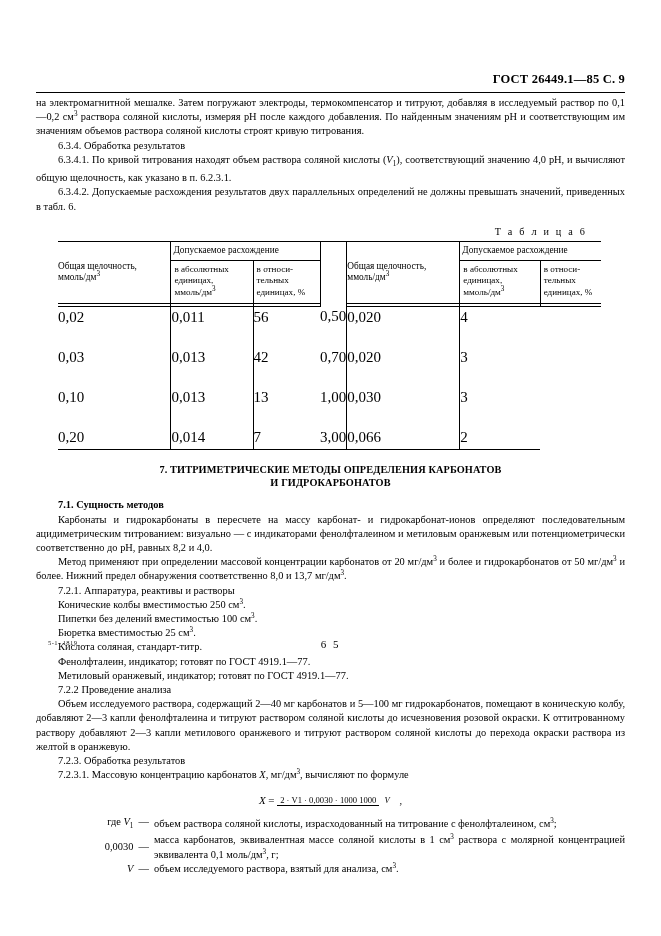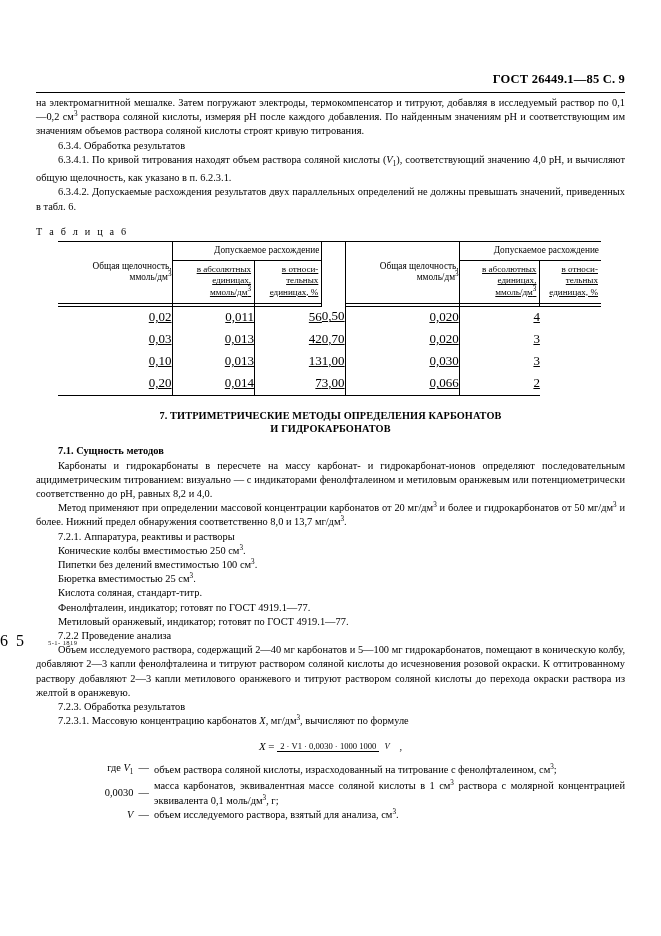--- a/index.html
+++ b/index.html
@@ -54,62 +54,62 @@
     hyphens: manual;
   }
   p.indent { text-indent: 22px; }
   p.noindent { text-indent: 0; }
   sup { font-size: 7.2px; vertical-align: super; line-height: 0; }
   .ital { font-style: italic; }
 
   
   .tbl-caption {
     font-size: 10.2px;
+    text-align: right;
     letter-spacing: 2.2px;
     margin-top: 12px;
     margin-right: 38px;
   }
 
   
   .tbl-wrap {
     margin-top: 4px;
     margin-left: 22px;
     width: 543px;
   }
   table.gost {
     border-collapse: collapse;
     width: 100%;
     font-size: 9.3px;
     line-height: 11.4px;
   }
   table.gost td, table.gost th {
     padding: 0;
     font-weight: normal;
-    text-align: right;
+    text-align: left;
     vertical-align: middle;
   }
   .top-rule { border-top: 1.4px solid #000; }
   .mid-double { border-top: 0.9px solid #000; border-bottom: 0.9px solid #000; height: 3px; }
   .bot-rule { border-bottom: 1.4px solid #000; }
 
   .hdr-grp {
     border-bottom: 0.8px solid #000;
     padding: 3px 2px 4px 2px !important;
     font-size: 9.3px;
   }
   .hdr-sub {
     padding: 3px 3px 5px 3px !important;
     font-size: 9.1px;
     line-height: 11.2px;
-    text-decoration: underline;
   }
   .vl { border-left: 0.8px solid #000; }
   .vr { border-right: 0.8px solid #000; }
   .spacer-col { width: 5px; }
-  .cell-num { padding: 5px 0 !important; font-size: 13px; text-decoration: underline; }
+  .cell-num { padding: 14px 0 !important; font-size: 15px; }
 
   .tbl-row-block td { line-height: 12.2px; }
 
   
   .sec-head {
     text-align: center;
     font-size: 10.3px;
     font-weight: bold;
     line-height: 13.4px;
     margin-top: 13px;
@@ -165,21 +165,22 @@
     left: 48px;
     bottom: 58px;
     font-size: 6.6px;
     letter-spacing: 0.4px;
     color: #1a1a1a;
   }
   .footer-page {
     position: absolute;
     left: 0; right: 0;
     bottom: 54px;
-    font-size: 16px;
+    text-align: center;
+    font-size: 11px;
     letter-spacing: 2px;
   }
 </style>
 </head>
 <body>
 
 <div class="page">
 
   <div class="header">ГОСТ 26449.1—85 С. 9</div>
   <div class="header-rule"></div>

